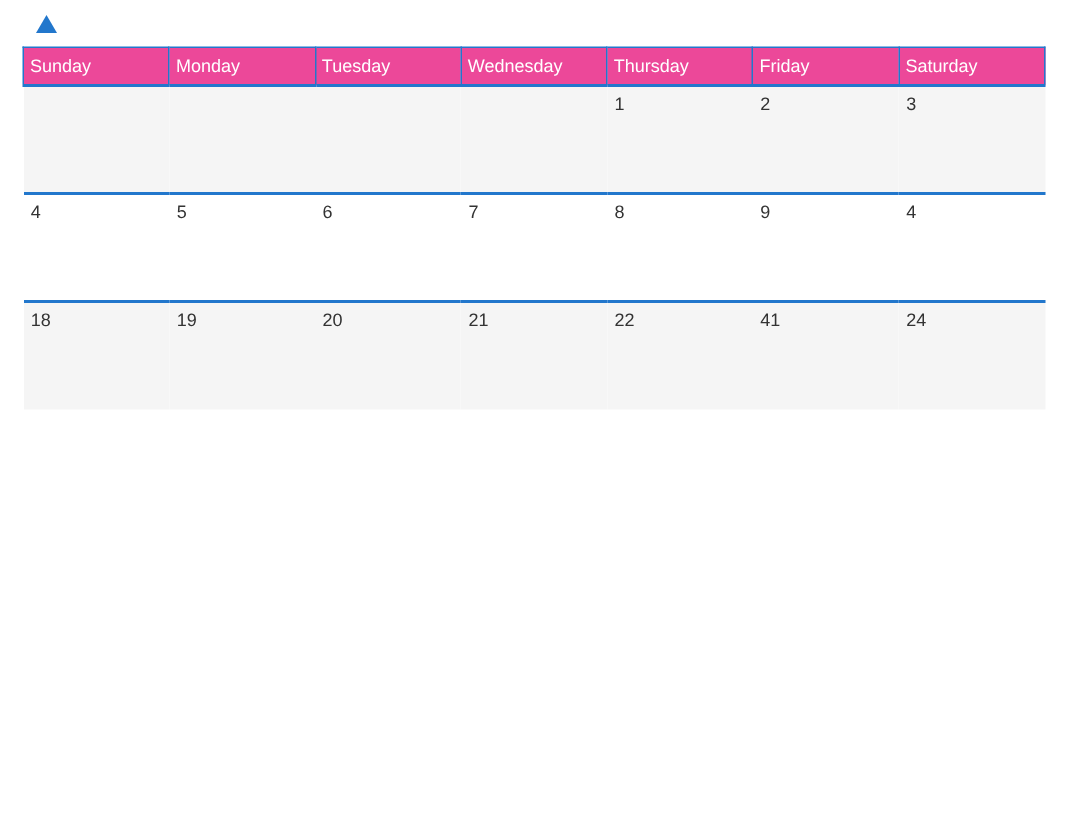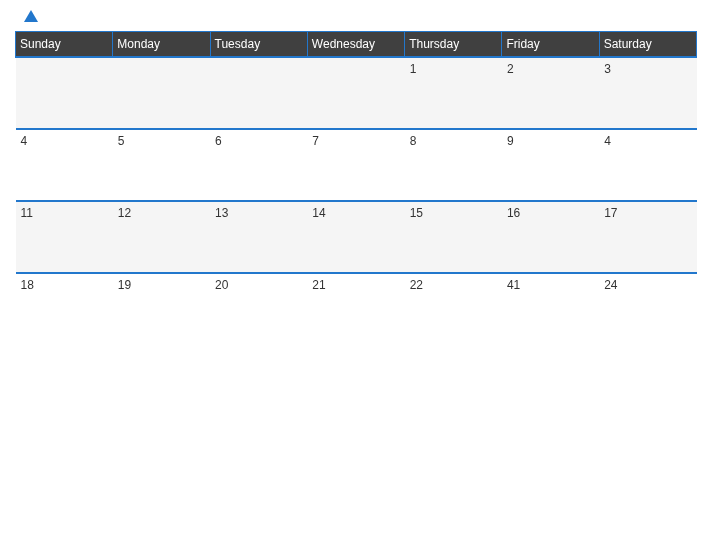--- a/index.html
+++ b/index.html
@@ -65,21 +65,21 @@
       color: #555;
       text-align: right;
       min-width: 60px;
     }
     .calendar-table {
       width: 100%;
       border-collapse: collapse;
       table-layout: fixed;
     }
     .calendar-table thead tr th {
-      background-color: #404040;
+      background-color: #ec4899;
       color: #fff;
       font-size: 12px;
       font-weight: normal;
       padding: 5px 4px;
       text-align: left;
       border: 1px solid #2277cc;
     }
     .calendar-table tbody tr {
       height: 72px;
     }
@@ -149,29 +149,20 @@
         <tr>
           <td><span class="day-num">4</span></td>
           <td><span class="day-num">5</span></td>
           <td><span class="day-num">6</span></td>
           <td><span class="day-num">7</span></td>
           <td><span class="day-num">8</span></td>
           <td><span class="day-num">9</span></td>
           <td><span class="day-num">4</span></td>
         </tr>
         <tr>
-          <td><span class="day-num">11</span></td>
-          <td><span class="day-num">12</span></td>
-          <td><span class="day-num">13</span></td>
-          <td><span class="day-num">14</span></td>
-          <td><span class="day-num">15</span></td>
-          <td><span class="day-num">16</span></td>
-          <td><span class="day-num">17</span></td>
-        </tr>
-        <tr>
           <td><span class="day-num">18</span></td>
           <td><span class="day-num">19</span></td>
           <td><span class="day-num">20</span></td>
           <td><span class="day-num">21</span></td>
           <td><span class="day-num">22</span></td>
           <td><span class="day-num">41</span></td>
           <td><span class="day-num">24</span></td>
         </tr>
       </tbody>
   </table>

